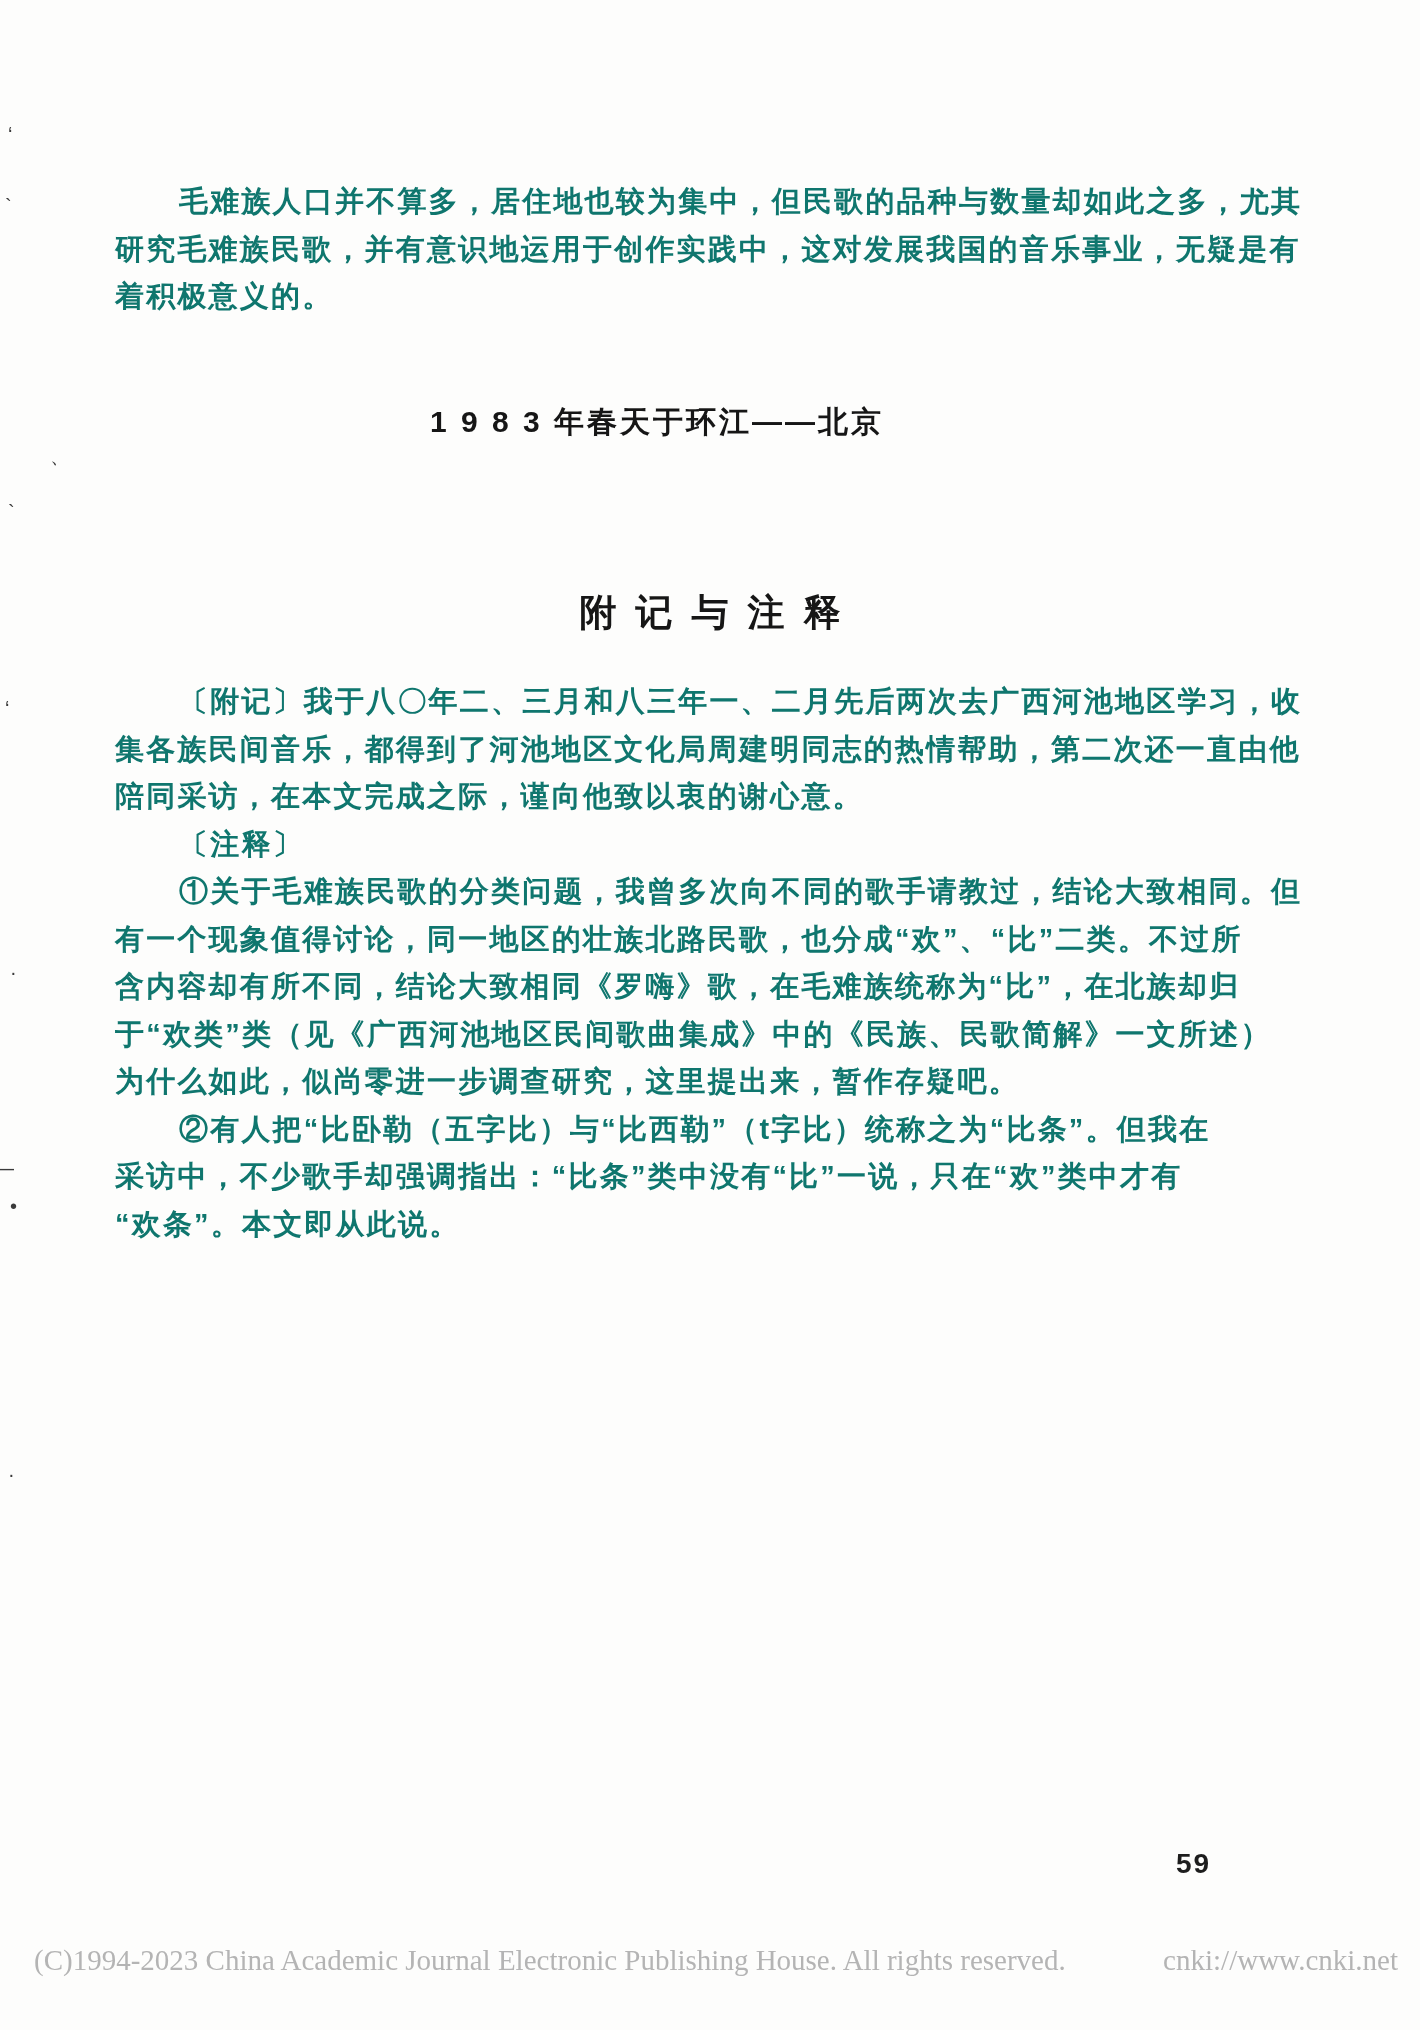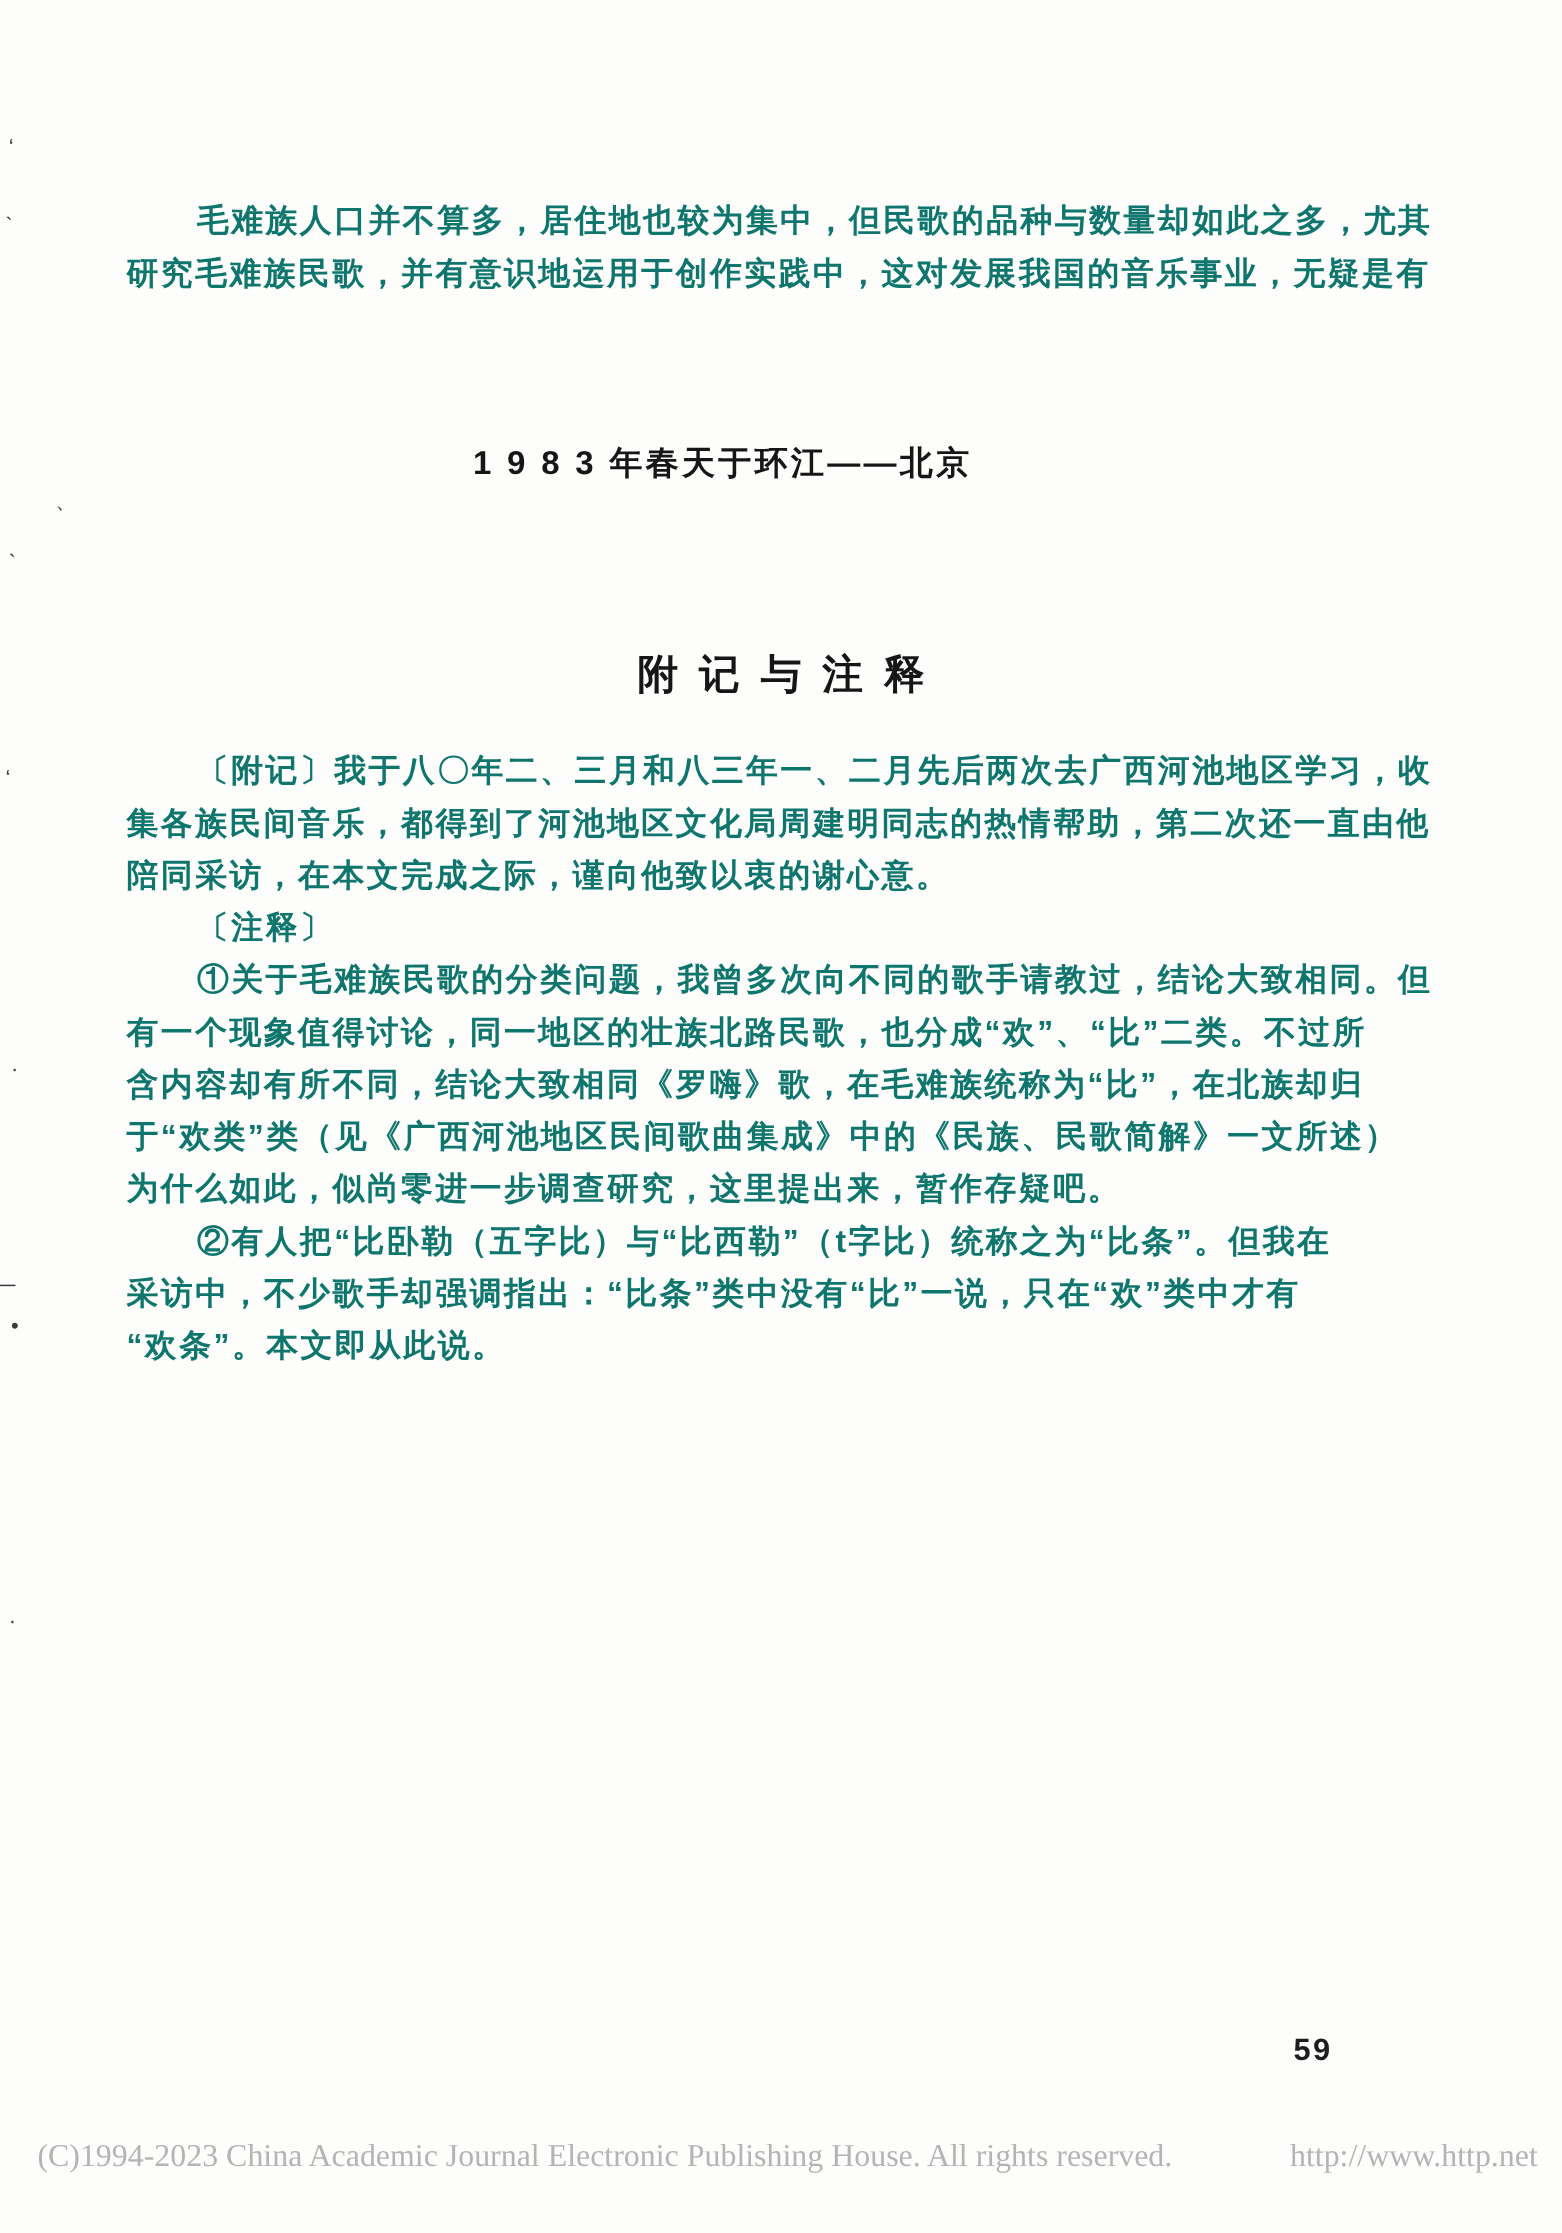--- a/index.html
+++ b/index.html
@@ -64,20 +64,21 @@
   }
 </style>
 </head>
 <body>
 
 <div class="page">
 
   <section id="para1">
     <div class="line ind">毛难族人口并不算多，居住地也较为集中，但民歌的品种与数量却如此之多，尤其</div>
     <div class="line">研究毛难族民歌，并有意识地运用于创作实践中，这对发展我国的音乐事业，无疑是有</div>
+    <div class="line">着积极意义的。</div>
   </section>
 
   <div id="dateline">1 9 8 3 年春天于环江——北京</div>
 
   <h1 id="section-title">附记与注释</h1>
 
   <div id="notes">
     <section class="sec">
       <div class="line ind">〔附记〕我于八〇年二、三月和八三年一、二月先后两次去广西河池地区学习，收</div>
       <div class="line">集各族民间音乐，都得到了河池地区文化局周建明同志的热情帮助，第二次还一直由他</div>
@@ -98,21 +99,21 @@
       <div class="line ind">②有人把“比卧勒（五字比）与“比西勒”（t字比）统称之为“比条”。但我在</div>
       <div class="line">采访中，不少歌手却强调指出：“比条”类中没有“比”一说，只在“欢”类中才有</div>
       <div class="line">“欢条”。本文即从此说。</div>
     </section>
   </div>
 
   <div id="page-number">59</div>
 
   <footer id="page-footer">
     <span>(C)1994-2023 China Academic Journal Electronic Publishing House. All rights reserved.</span>
-    <span>http://www.http.net</span>
+    <span>cnki://www.cnki.net</span>
   </footer>
 
   <span class="artifact" style="left:8px;  top:124px;">‘</span>
   <span class="artifact" style="left:5px;  top:196px;">`</span>
   <span class="artifact" style="left:50px; top:446px;">、</span>
   <span class="artifact" style="left:8px;  top:502px;">`</span>
   <span class="artifact" style="left:5px;  top:698px;">‘</span>
   <span class="artifact" style="left:10px; top:962px;">·</span>
   <span class="artifact" style="left:-6px; top:1158px;">—</span>
   <span class="artifact" style="left:10px; top:1196px;">•</span>

